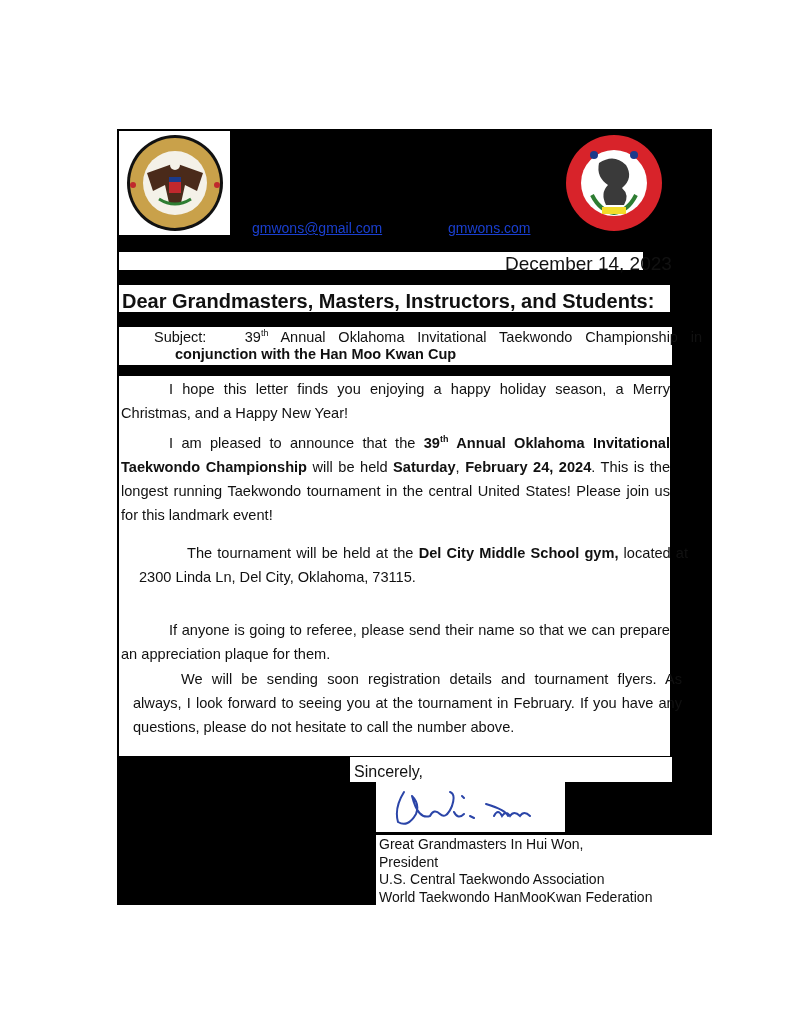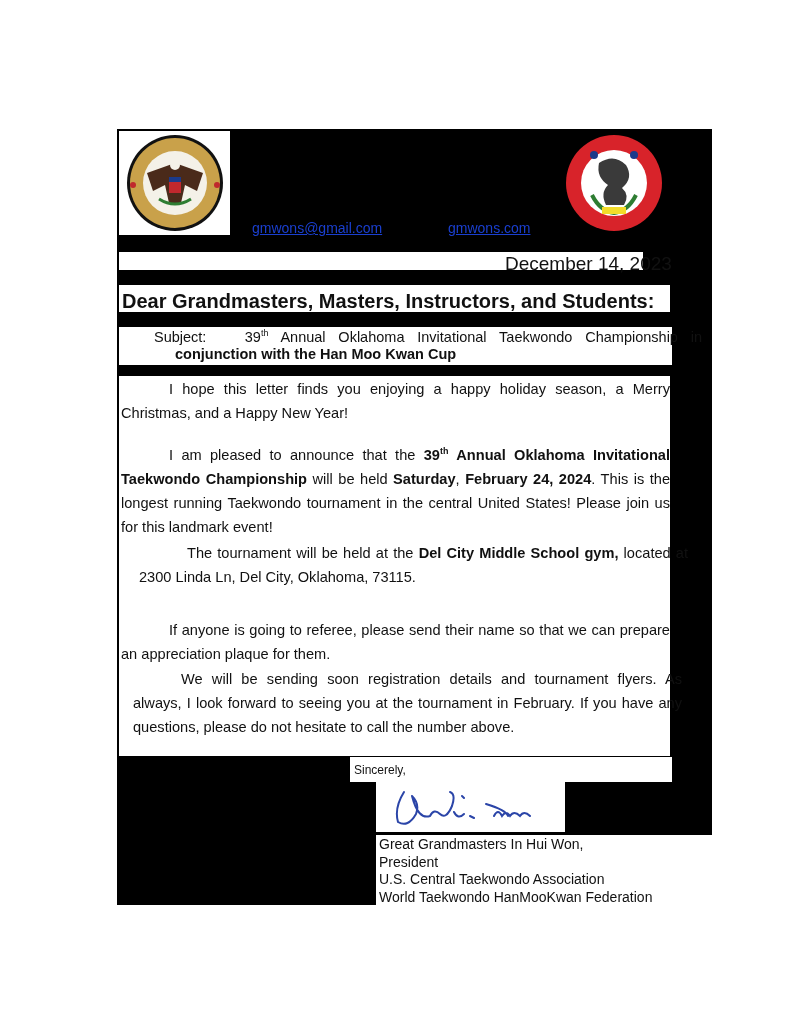--- a/index.html
+++ b/index.html
@@ -58,34 +58,34 @@
 <div class="abs white" style="left:119px; top:327px; width:553px; height:38px;"></div>
 <div class="abs" style="left:118px; top:329px; width:548px; font-size:14.5px; font-weight:normal; text-align:justify; text-align-last:justify; white-space:nowrap;margin-left:36px;">
   <span>Subject:</span>&nbsp;&nbsp;&nbsp;<span>39</span><sup>th</sup><span> Annual Oklahoma Invitational Taekwondo Championship in</span>
 </div>
 <div class="abs" style="left:175px; top:346px; font-size:14.5px; font-weight:bold;">conjunction with the Han Moo Kwan Cup</div>
 
 <div class="abs white" style="left:119px; top:376px; width:551px; height:380px;"></div>
 
 <div class="abs para indent" style="left:121px; top:377px; width:549px;">I hope this letter finds you enjoying a happy holiday season, a Merry Christmas, and a Happy New Year!</div>
 
-<div class="abs para indent" style="left:121px; top:443px; width:549px;">
+<div class="abs para indent" style="left:121px; top:431px; width:549px;">
   <span>I am pleased to announce that the </span><b>39</b><sup style="font-weight:bold;">th</sup><b> Annual Oklahoma Invitational Taekwondo Championship</b><span> will be held </span><b>Saturday</b><span>, </span><b>February 24, 2024</b><span>. This is the longest running Taekwondo tournament in the central United States! Please join us for this landmark event!</span>
 </div>
 
 <div class="abs para indent" style="left:139px; top:541px; width:549px;">
   <span>The tournament will be held at the </span><b>Del City Middle School gym,</b><span> located at 2300 Linda Ln, Del City, Oklahoma, 73115.</span>
 </div>
 
 <div class="abs para indent" style="left:121px; top:618px; width:549px;">If anyone is going to referee, please send their name so that we can prepare an appreciation plaque for them.</div>
 
 <div class="abs para indent" style="left:133px; top:667px; width:549px;">We will be sending soon registration details and tournament flyers.  As always, I look forward to seeing you at the tournament in February. If you have any questions, please do not hesitate to call the number above.</div>
 
 <div class="abs white" style="left:350px; top:757px; width:322px; height:25px;"></div>
-<div class="abs" style="left:354px; top:763px; font-size:12px;">Sincerely,</div>
+<div class="abs" style="left:354px; top:763px; font-size:16px;">Sincerely,</div>
 
 <div class="abs white" style="left:376px; top:782px; width:189px; height:50px;"></div>
 <svg class="abs" style="left:390px; top:786px;" width="160" height="44" viewBox="0 0 160 44">
   <path d="M14 6 Q4 22 8 36 Q18 42 26 28 Q30 18 22 10 M22 10 Q28 34 40 30 Q44 22 50 28 Q56 34 62 20 Q66 8 60 6 M64 26 Q68 34 74 28 M72 10 L74 12 M80 30 L84 32 M96 18 Q116 24 118 30 M104 30 Q108 22 112 30 Q116 24 120 30 Q124 24 130 30 Q134 24 140 30" stroke="#2b45a8" stroke-width="2" fill="none" stroke-linecap="round"></path>
 </svg>
 
 <div class="abs white" style="left:376px; top:835px; width:336px; height:70px;"></div>
 <div class="abs" style="left:379px; top:836px; font-size:14px; line-height:17.5px;">
   <div>Great Grandmasters In Hui Won,</div>
   <div>President</div>

